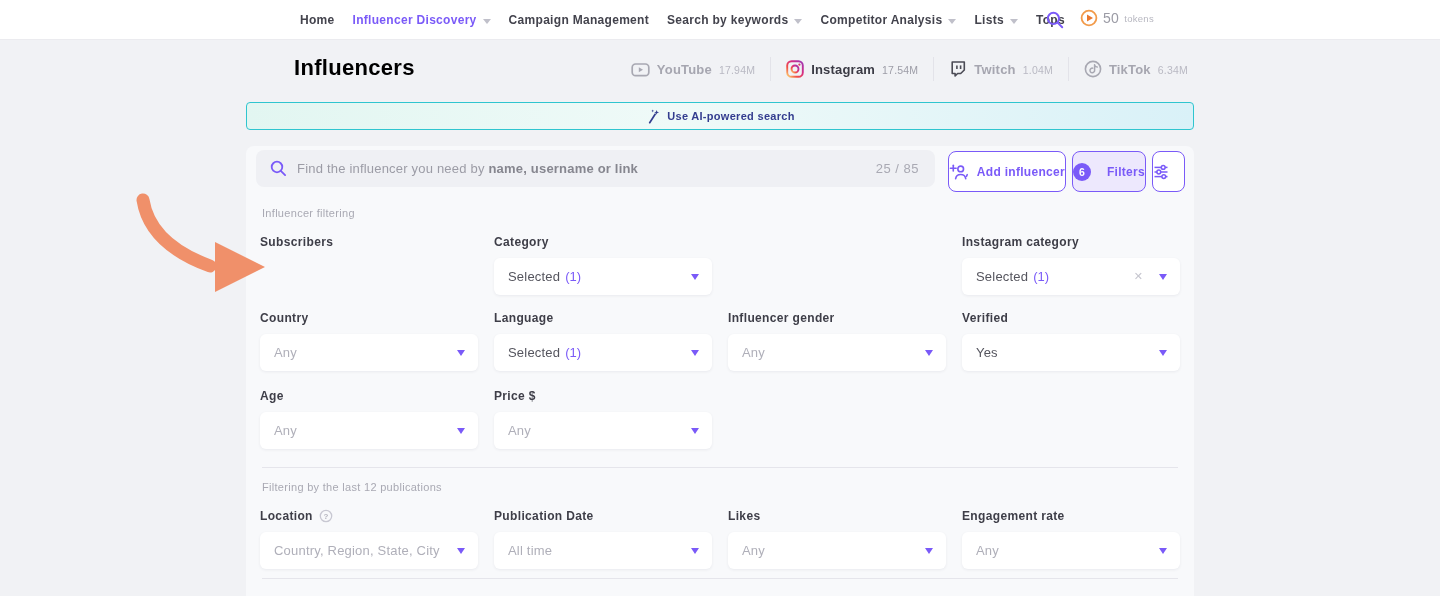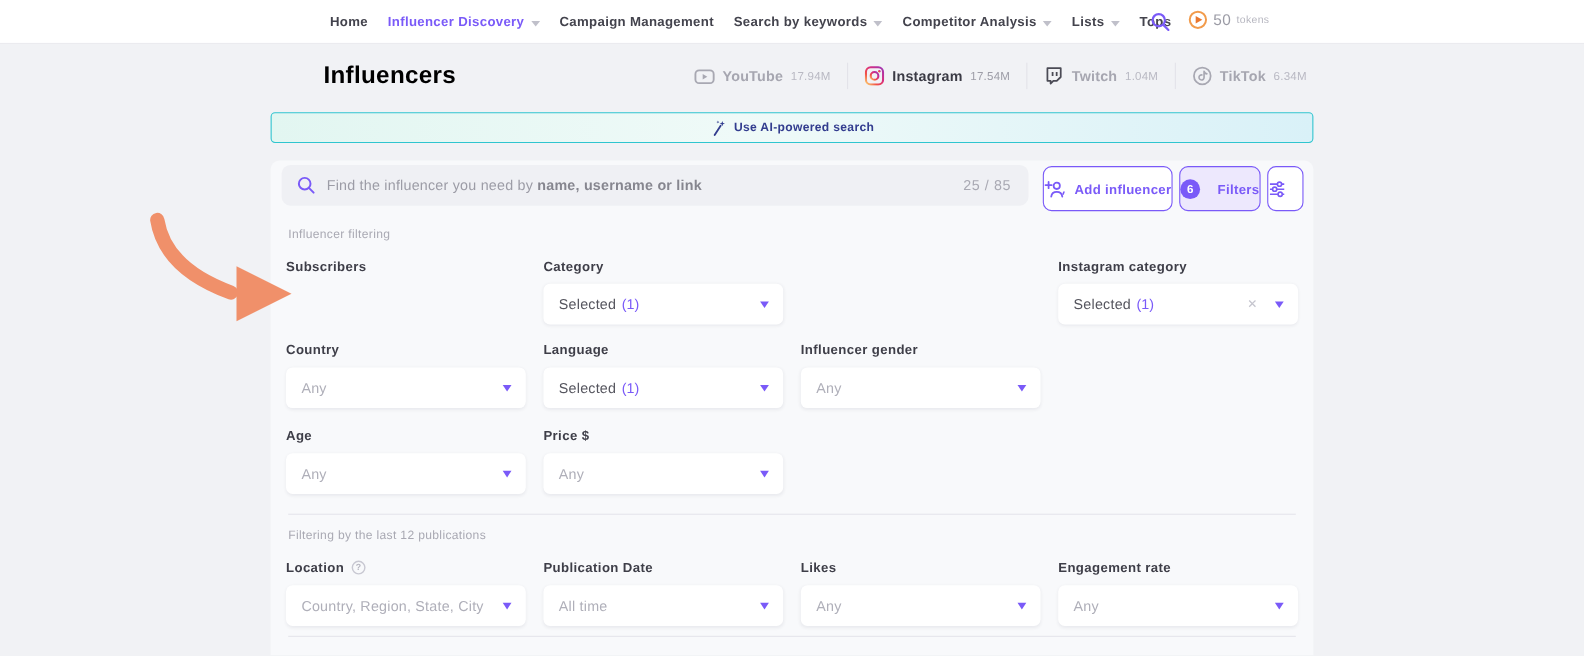--- a/index.html
+++ b/index.html
@@ -251,20 +251,27 @@
         <span class="chev"></span>
       </div>
     </div>
     <div class="field" style="left:482px; top:165px">
       <div class="field-label">Influencer gender</div>
       <div class="select">
         <span class="val ph">Any</span>
         <span class="chev"></span>
       </div>
     </div>
+    <div class="field" style="left:716px; top:165px">
+      <div class="field-label">Verified</div>
+      <div class="select">
+        <span class="val">Yes</span>
+        <span class="chev"></span>
+      </div>
+    </div>
 
     <div class="field" style="left:14px; top:243px">
       <div class="field-label">Age</div>
       <div class="select">
         <span class="val ph">Any</span>
         <span class="chev"></span>
       </div>
     </div>
     <div class="field" style="left:248px; top:243px">
       <div class="field-label">Price $</div>

